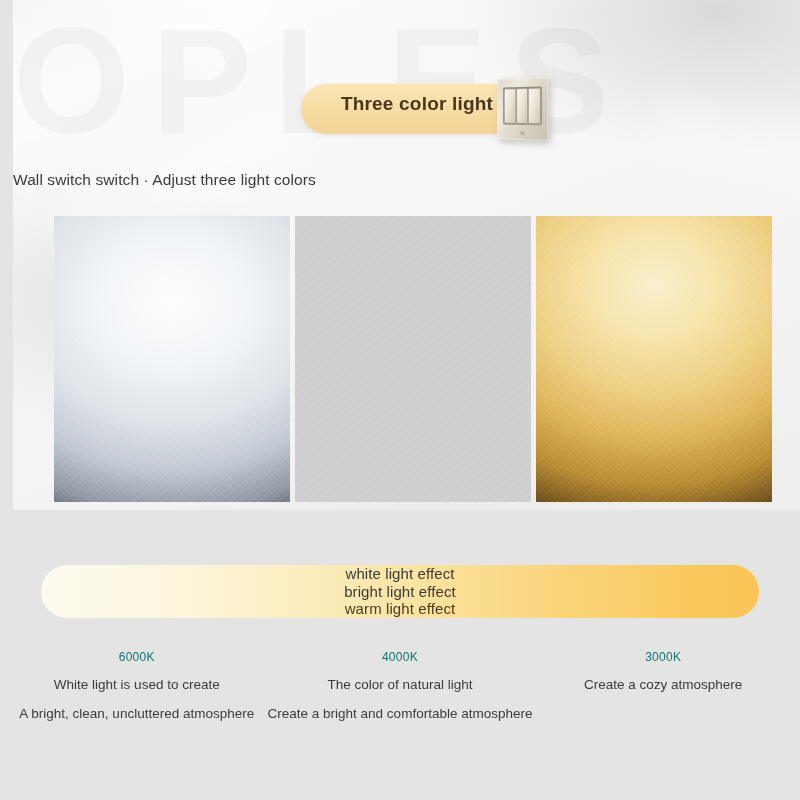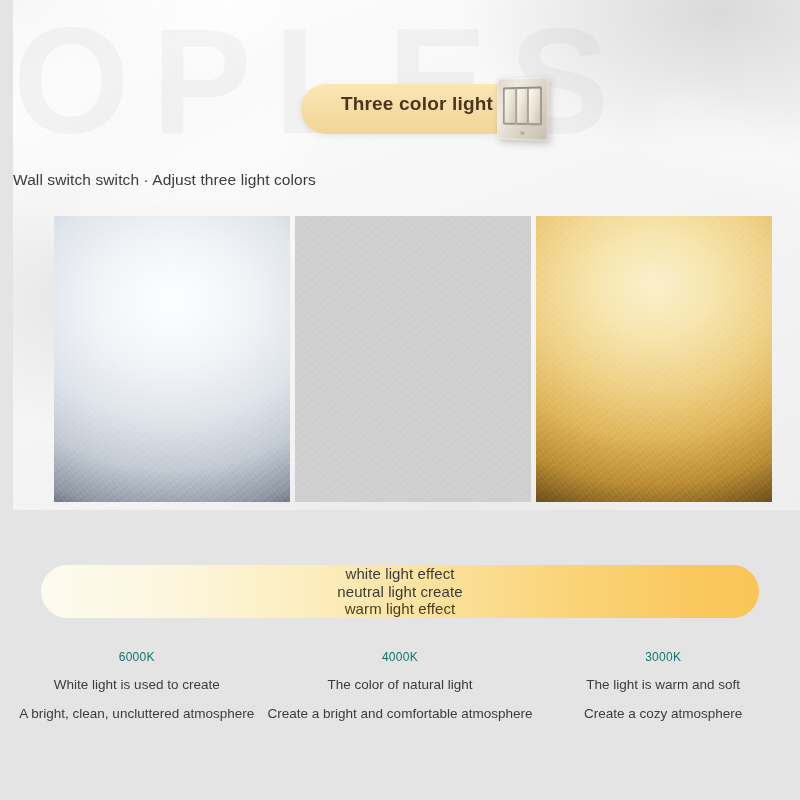--- a/index.html
+++ b/index.html
@@ -241,39 +241,38 @@
 
     <div class="photos">
       <div class="photo cool"></div>
       <div class="photo neutral"></div>
       <div class="photo warm"></div>
     </div>
   </div>
 
   <div class="effect-bar">
     <div class="effect-cell c1">white light effect</div>
-    <div class="effect-cell c2">neutral light create</div>
+    <div class="effect-cell c2">bright light effect</div>
     <div class="effect-cell c3">warm light effect</div>
   </div>
 
   <div class="desc">
 
     <div class="desc-col">
       <div class="desc-k">6000K</div>
       <div class="desc-l1">White light is used to create</div>
       <div class="desc-l2">A bright, clean, uncluttered atmosphere</div>
     </div>
 
     <div class="desc-col">
       <div class="desc-k">4000K</div>
       <div class="desc-l1">The color of natural light</div>
       <div class="desc-l2">Create a bright and comfortable atmosphere</div>
     </div>
 
     <div class="desc-col">
       <div class="desc-k">3000K</div>
-      <div class="desc-l1">The light is warm and soft</div>
       <div class="desc-l2">Create a cozy atmosphere</div>
     </div>
 
   </div>
 
 </div>
 
 </body></html>

